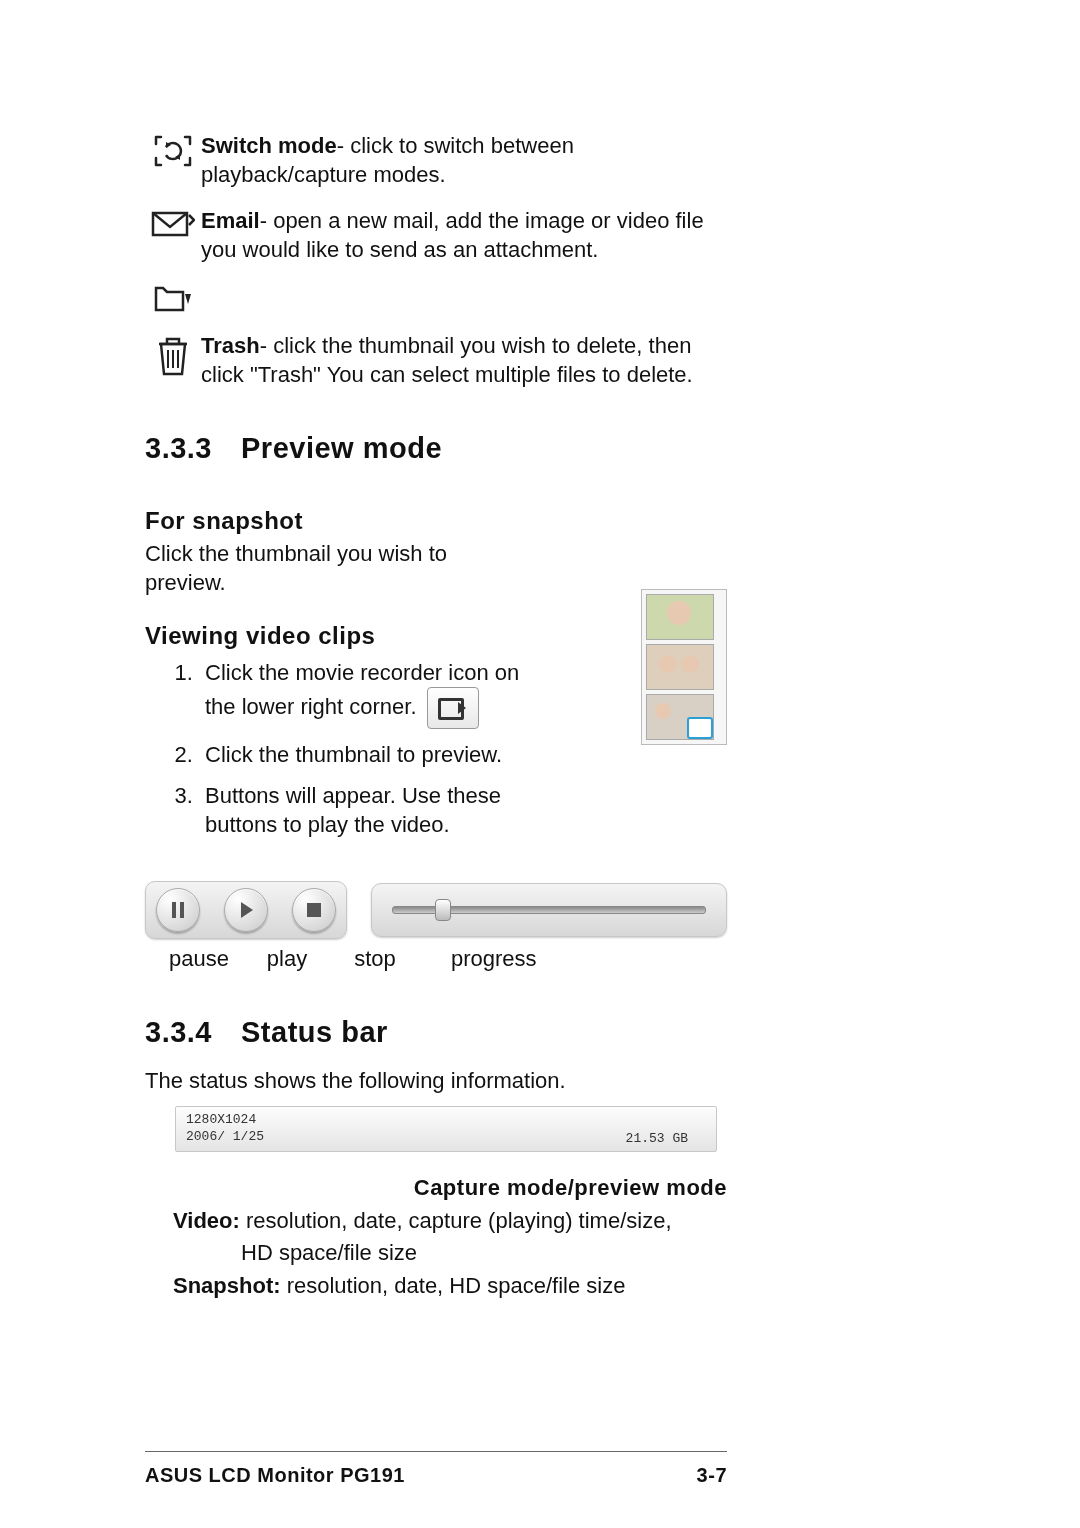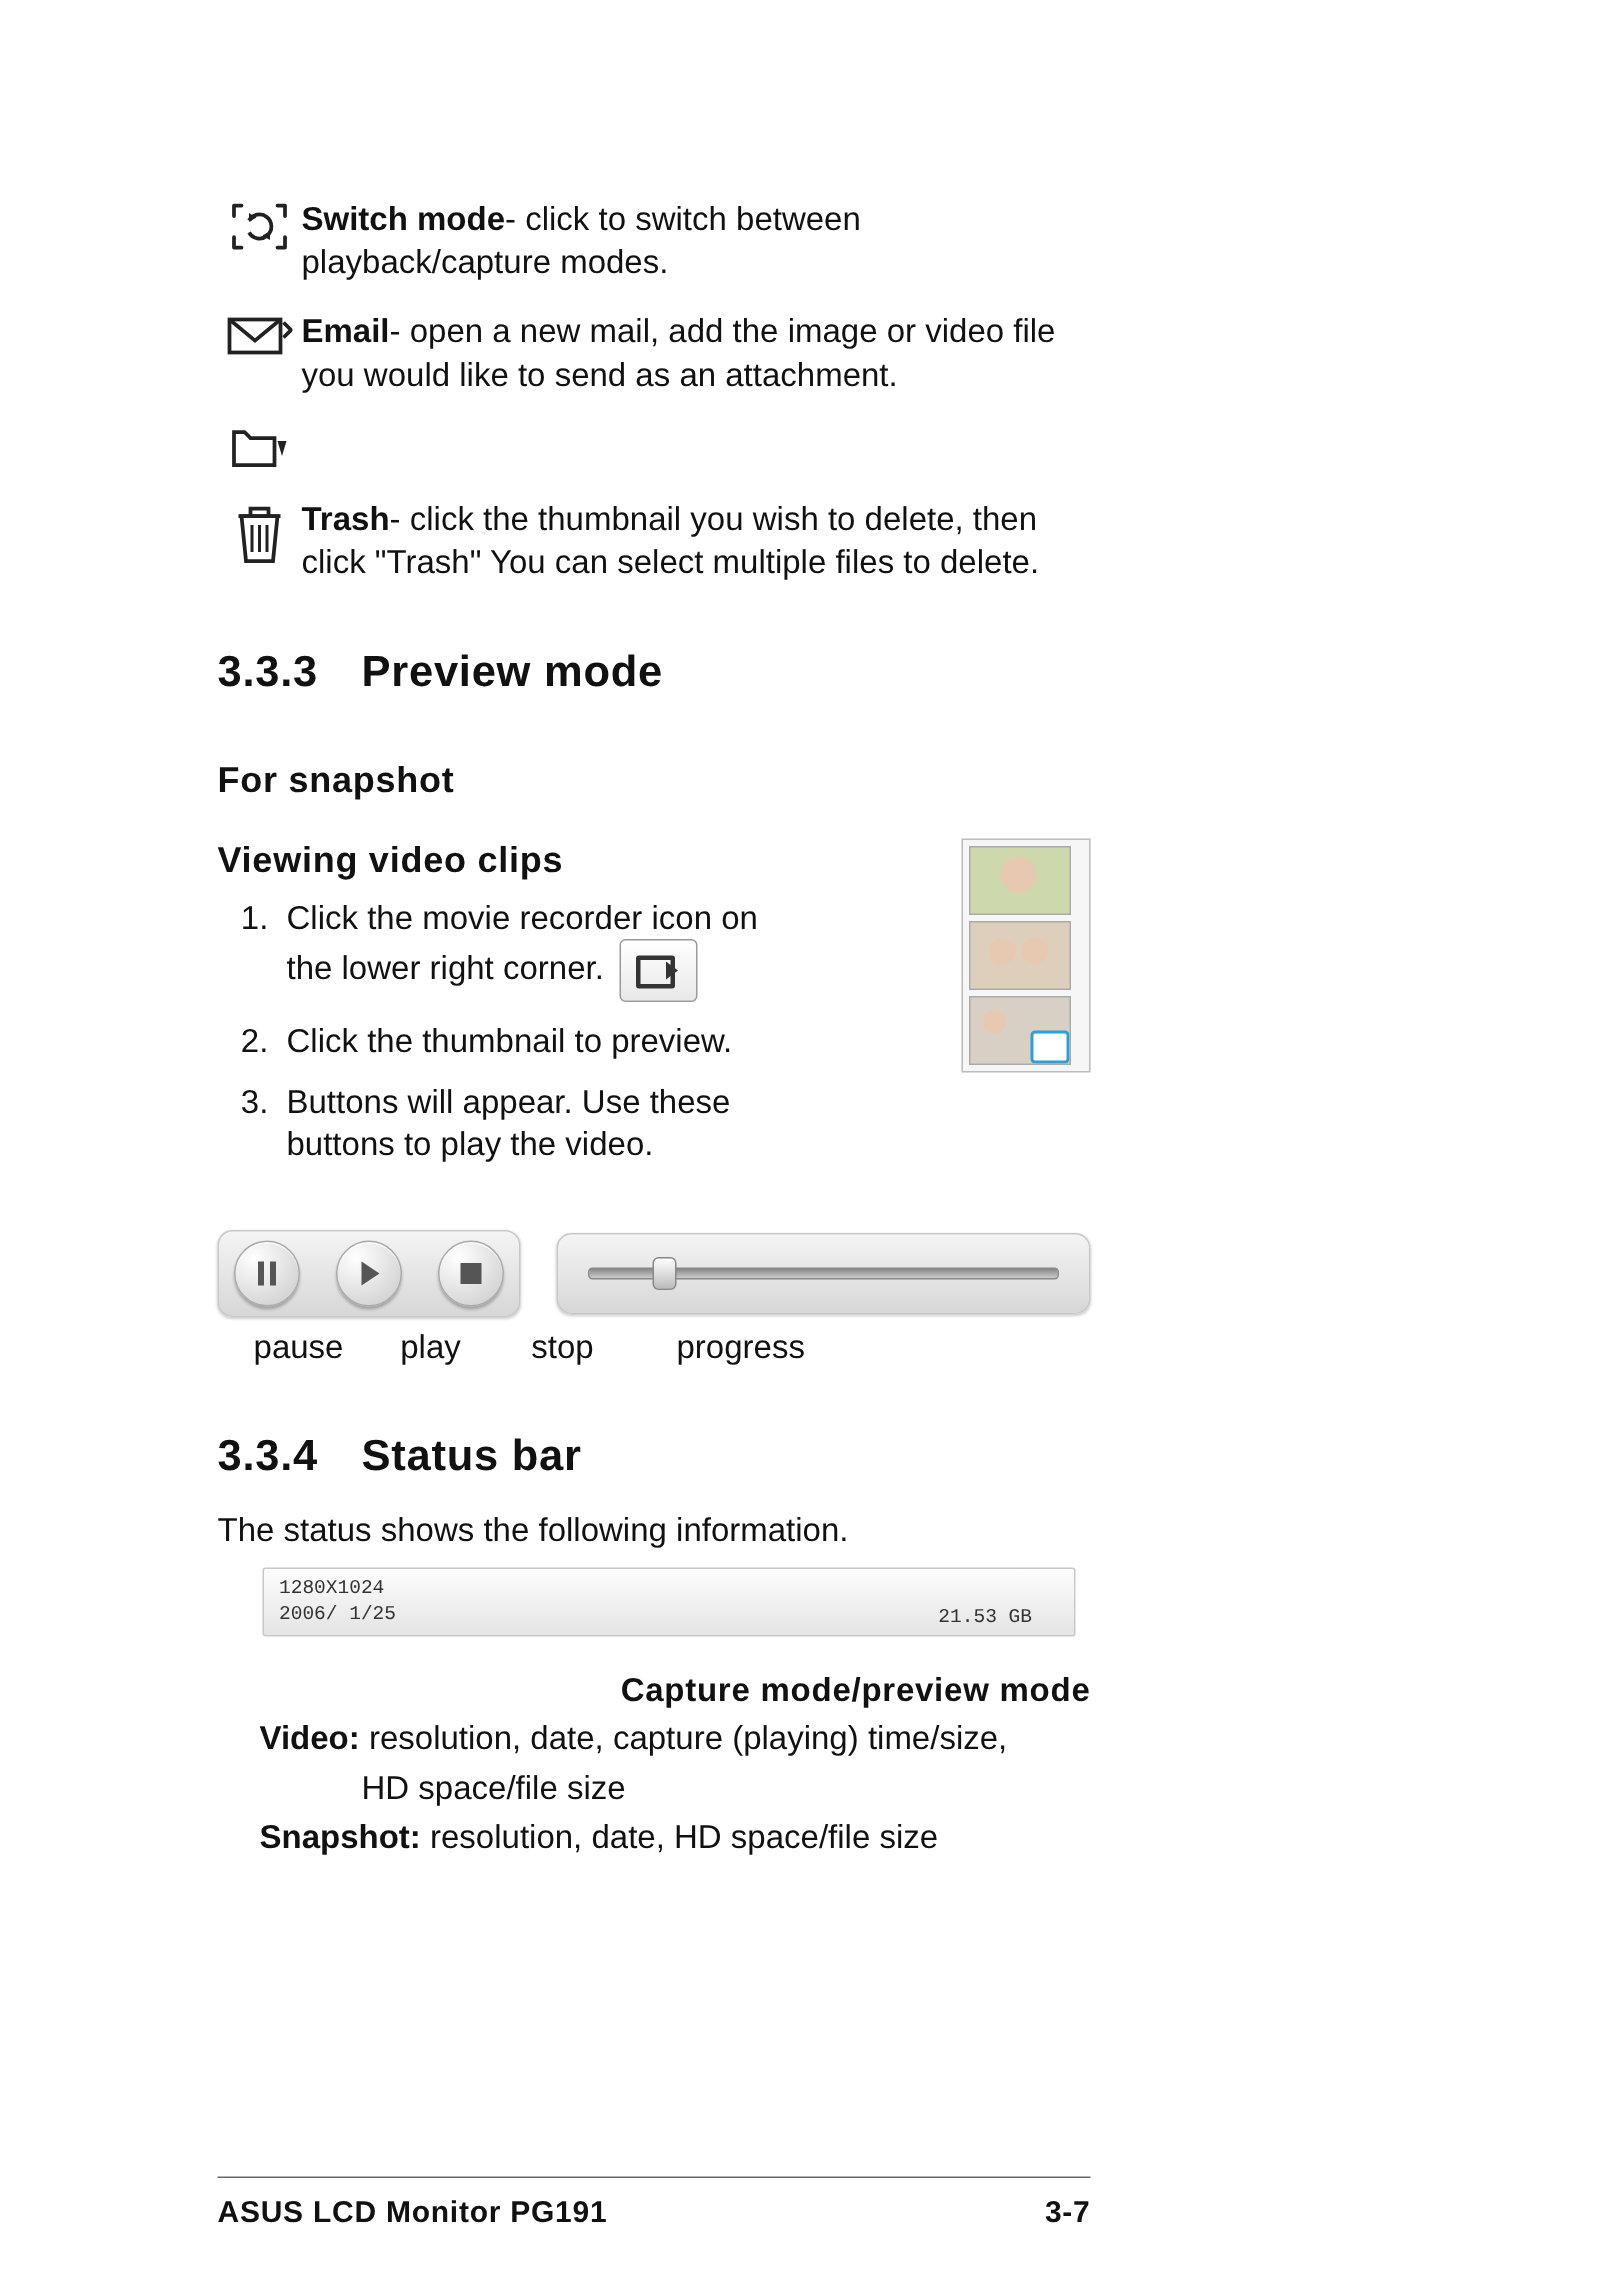--- a/index.html
+++ b/index.html
@@ -73,21 +73,21 @@
   .col-left { flex: 1; }
   .col-right { flex: 0 0 180px; display: flex; position: relative; align-items: center; }
 
   
   ol.steps {
     margin: 8px 0 0 0;
     padding: 0 0 0 40px;
   }
   ol.steps li {
     padding-left: 6px;
-    margin: 4px 0 12px 0;
+    margin: 4px 0 12px 14px;
   }
 
   
   .rec-icon {
     display: inline-block;
     vertical-align: middle;
     width: 50px; height: 40px;
     border: 1px solid #999;
     background: linear-gradient(#fff,#e8e8e8);
     border-radius: 4px;
@@ -296,20 +296,21 @@
     </div>
   </div>
 
   <div class="h-sec">
     <span class="num">3.3.3</span><span>Preview mode</span>
   </div>
 
   <div class="two-col">
     <div class="col-left">
       <div class="h-sub">For snapshot</div>
+      <div class="p">Click the thumbnail you wish to preview.</div>
 
       <div class="h-sub">Viewing video clips</div>
       <ol class="steps">
         <li>
           <span>Click the movie recorder icon on the lower right corner.</span>
           <span class="rec-icon"></span>
         </li>
         <li>Click the thumbnail to preview.</li>
         <li>Buttons will appear. Use these buttons to play the video.</li>
       </ol>

